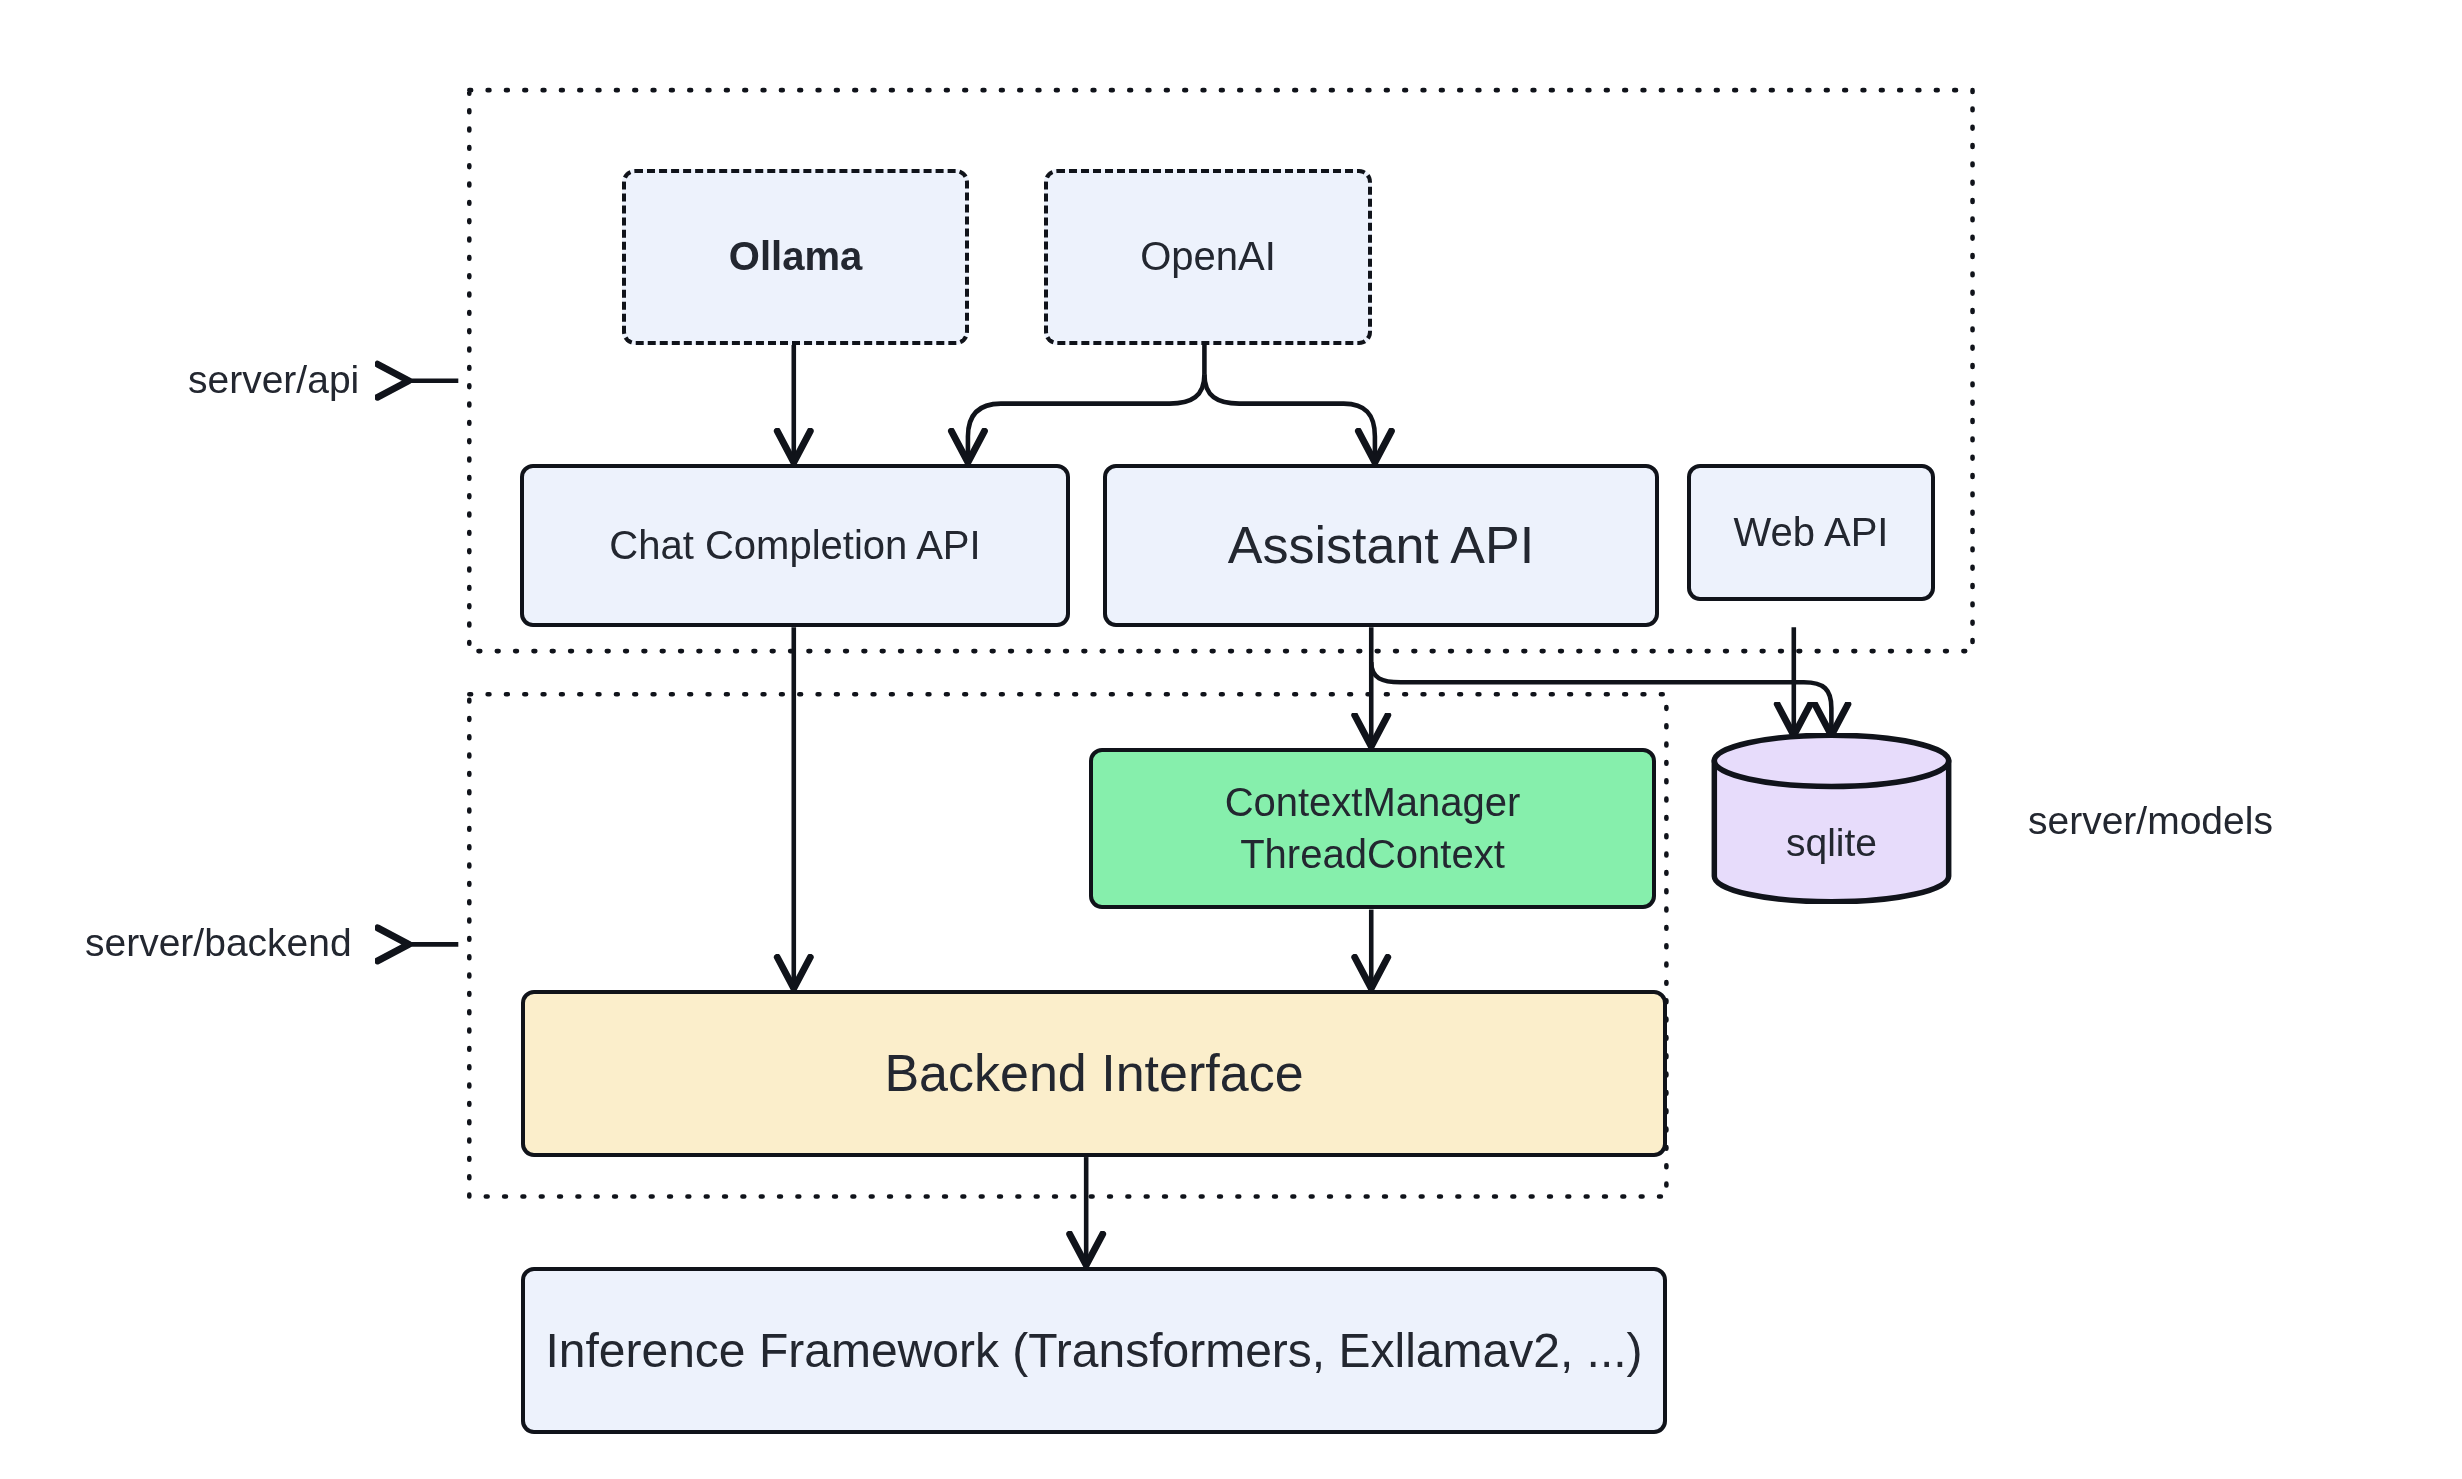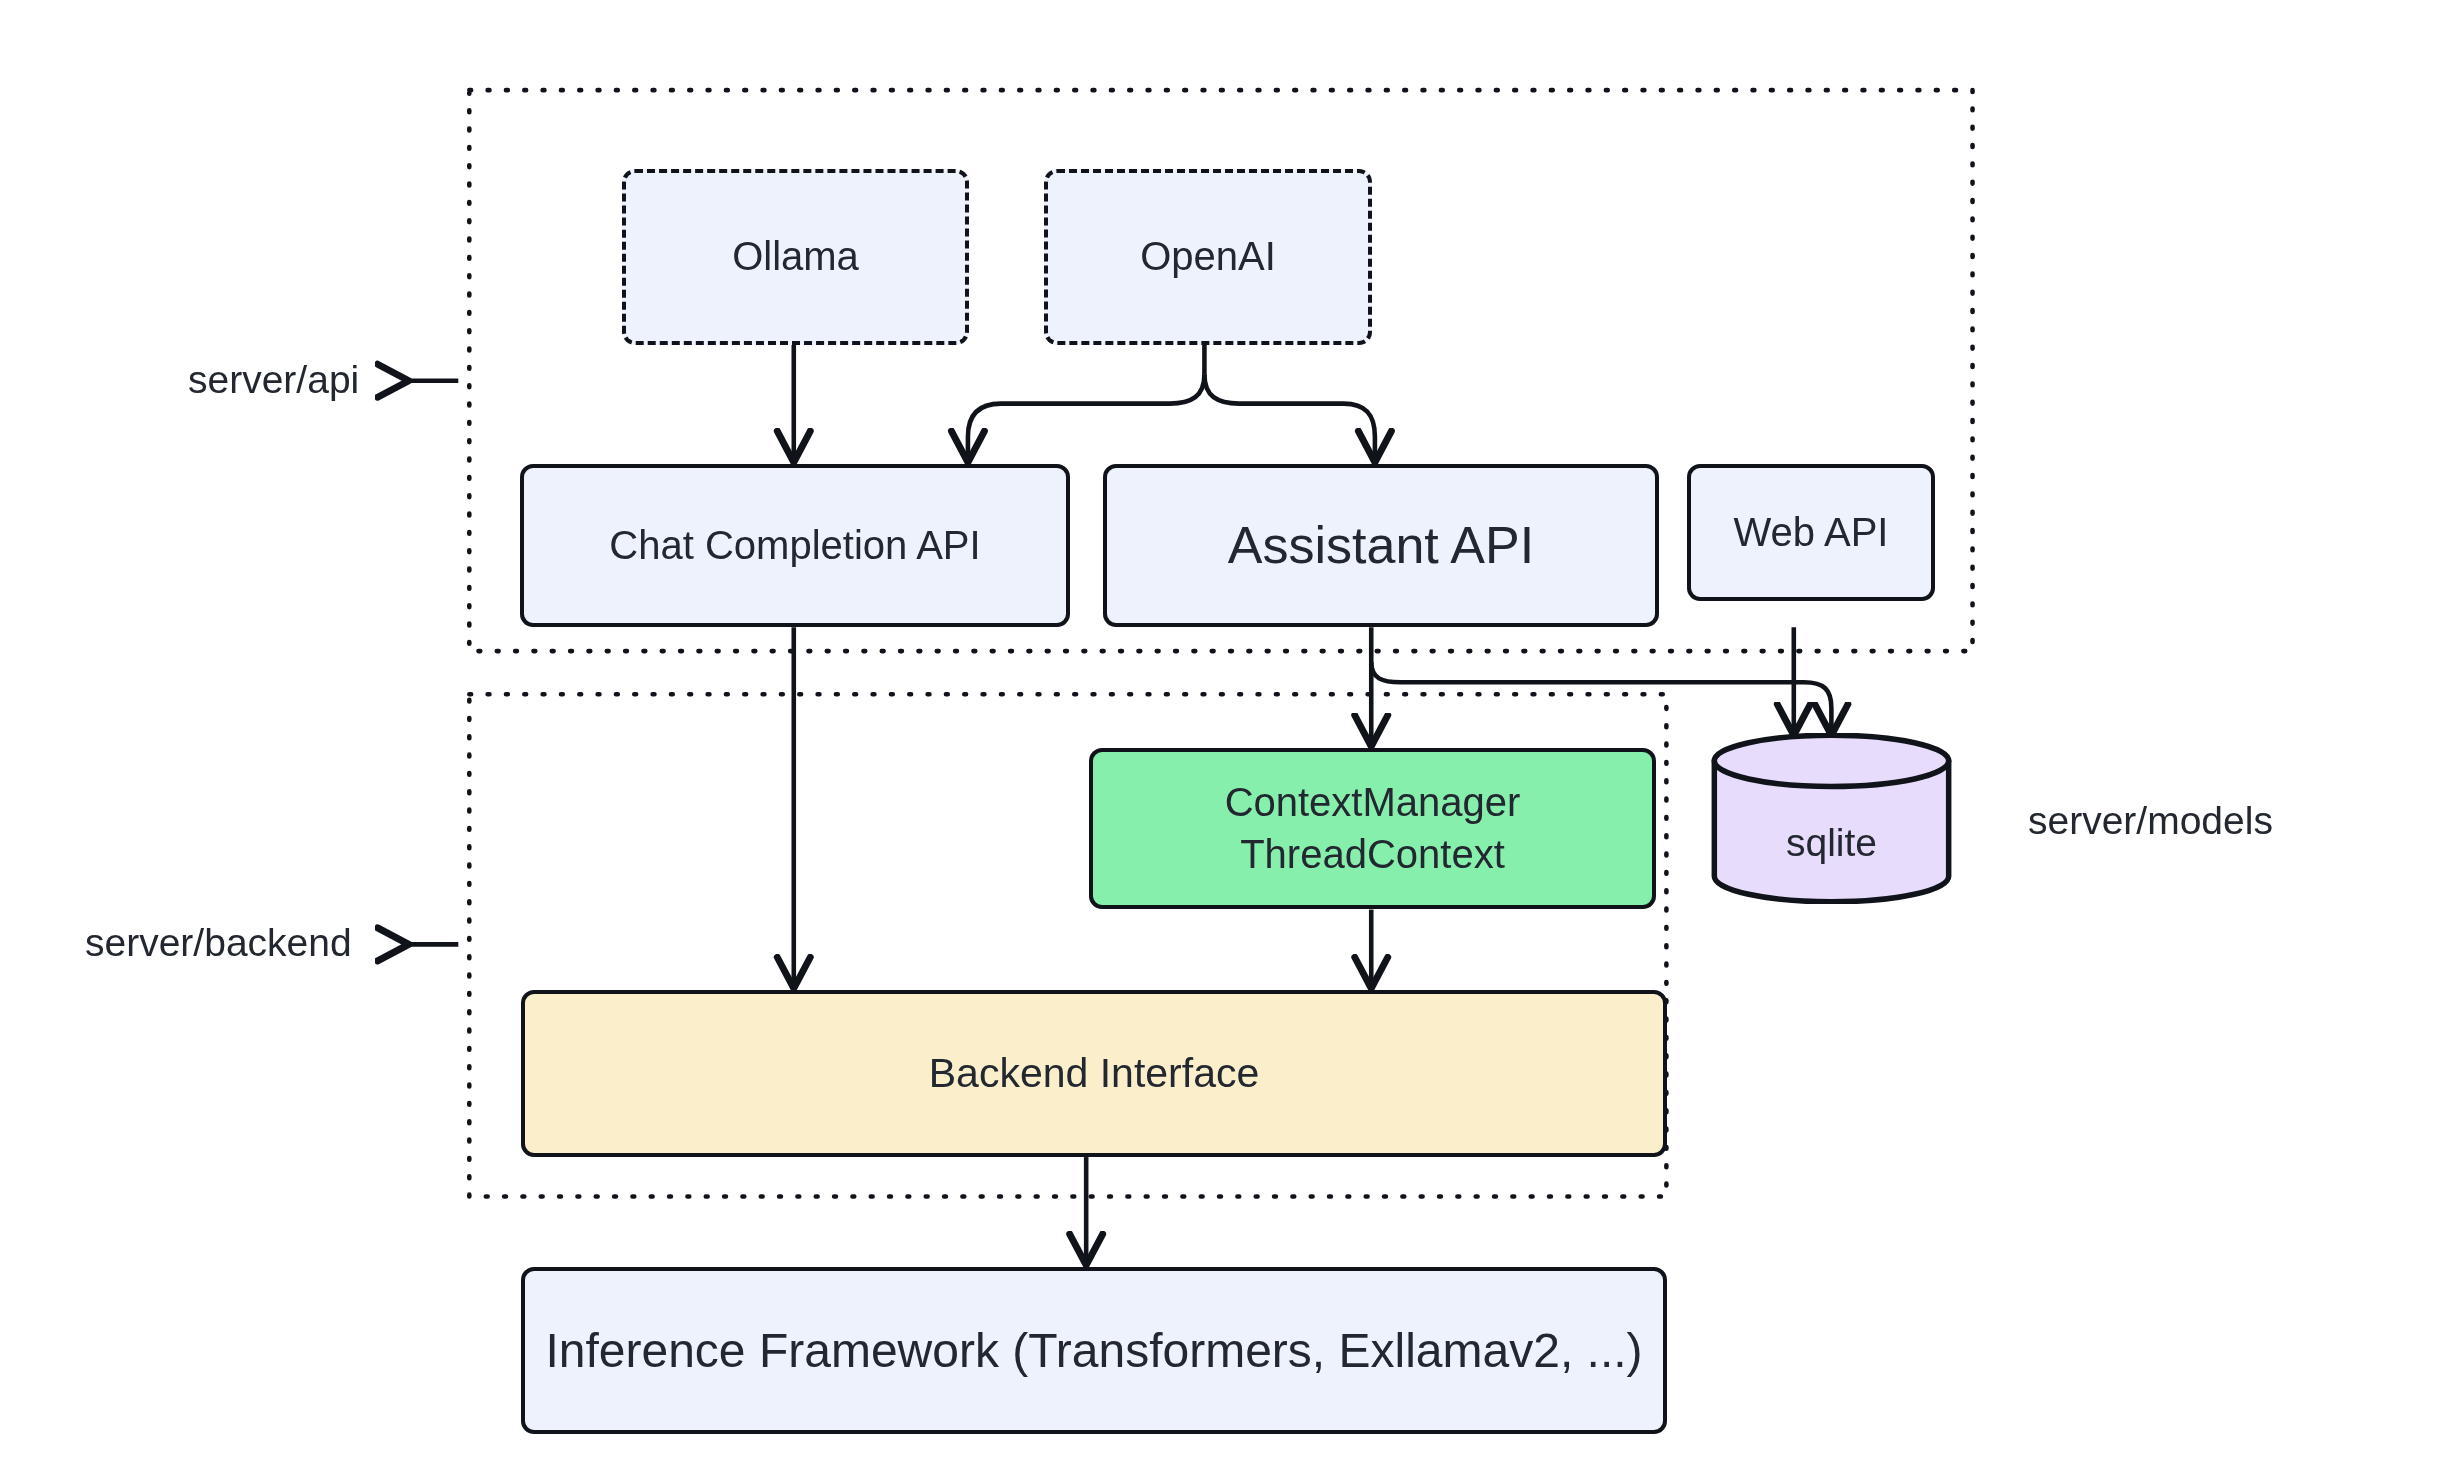--- a/index.html
+++ b/index.html
@@ -113,21 +113,21 @@
     <rect x="512" y="98" width="1640" height="612" fill="none" stroke="#10131a" stroke-width="5" stroke-dasharray="2 18" stroke-linecap="round"></rect>
     <rect x="512" y="757" width="1306" height="548" fill="none" stroke="#10131a" stroke-width="5" stroke-dasharray="2 18" stroke-linecap="round"></rect>
   </svg>
 
   <div class="label-plain" style="left:188px; top:358px;">server/api</div>
 
   <div class="label-plain" style="left:85px; top:921px;">server/backend</div>
 
   <div class="label-plain" style="left:2028px; top:799px;">server/models</div>
 
-  <div class="node node-dashed fill-blue" style="left:622px; top:169px; width:347px; height:176px; font-size:40px;">
+  <div class="node node-dashed fill-blue" style="left:622px; top:169px; width:347px; height:176px; font-size:40px;font-weight:bold;">
     <span class="node-text">Ollama</span>
   </div>
 
   <div class="node node-dashed fill-blue" style="left:1044px; top:169px; width:328px; height:176px; font-size:40px;">
     <span class="node-text">OpenAI</span>
   </div>
 
   <div class="node node-solid fill-blue" style="left:520px; top:464px; width:550px; height:163px; font-size:40px;">
     <span class="node-text">Chat Completion API</span>
   </div>
@@ -148,21 +148,21 @@
   <div class="cyl" style="left:1707px; top:733px; width:249px; height:171px;">
     <svg width="249" height="171" viewBox="0 0 272 186" xmlns="http://www.w3.org/2000/svg">
       <g>
         <path d="M8,30 L8,156 A128,28 0 0 0 264,156 L264,30 Z" fill="#e7dcfb" stroke="#10131a" stroke-width="6" stroke-linejoin="round"></path>
         <ellipse cx="136" cy="30" rx="128" ry="28" fill="#e7dcfb" stroke="#10131a" stroke-width="6"></ellipse>
       </g>
     </svg>
     <div class="cyl-text" style="top:88px;">sqlite</div>
   </div>
 
-  <div class="node node-solid fill-amber" style="left:521px; top:990px; width:1146px; height:167px; font-size:41px;">
+  <div class="node node-solid fill-amber" style="left:521px; top:990px; width:1146px; height:167px; font-size:52px;">
     <span class="node-text">Backend Interface</span>
   </div>
 
   <div class="node node-solid fill-blue" style="left:521px; top:1267px; width:1146px; height:167px; font-size:48px;">
     <span class="node-text">Inference Framework (Transformers, Exllamav2, ...)</span>
   </div>
 
 </div>
 
 

